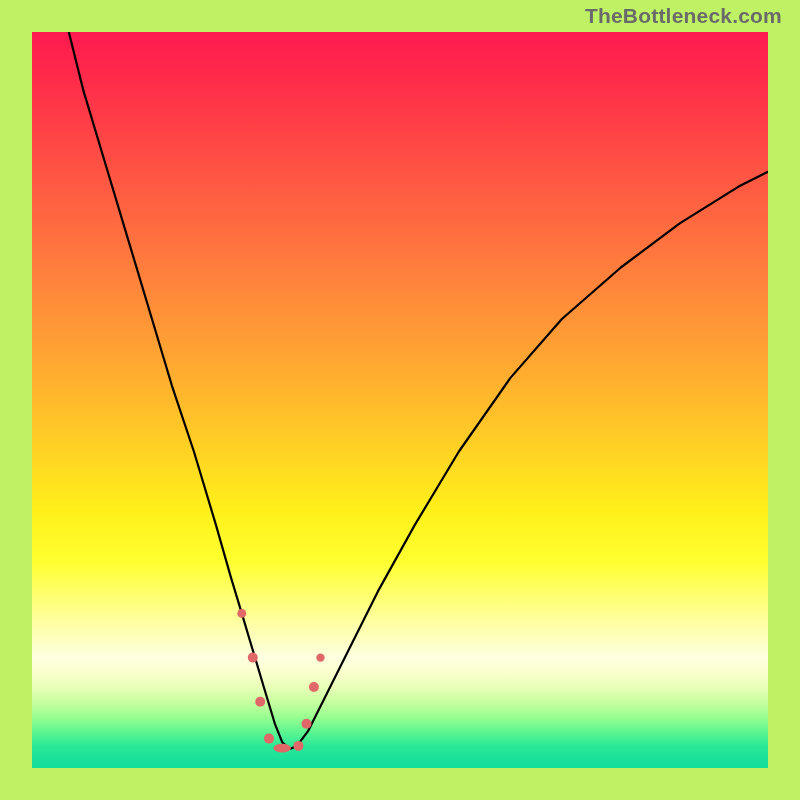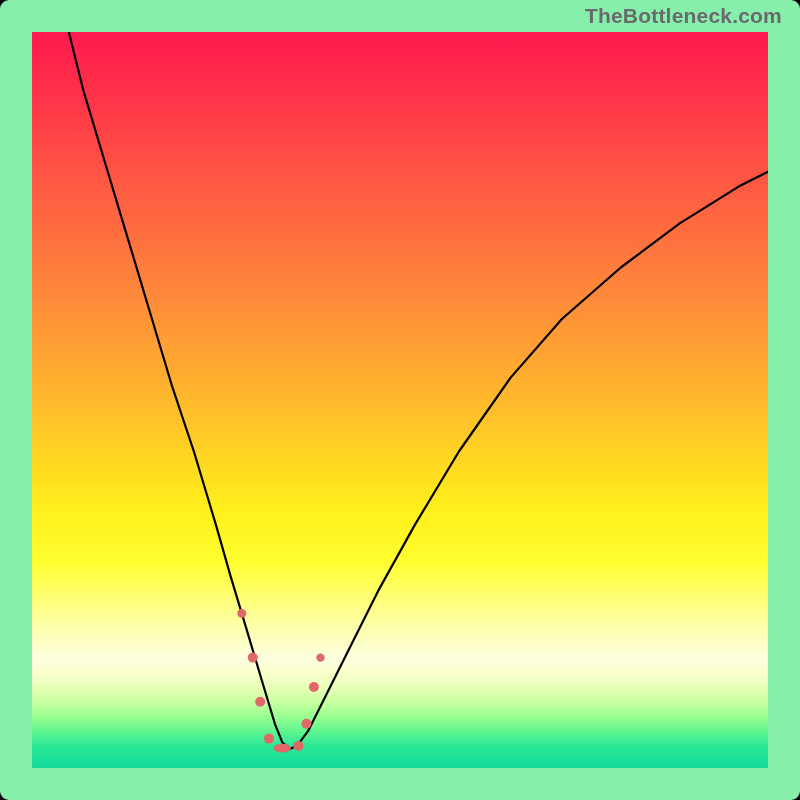--- a/index.html
+++ b/index.html
@@ -7,22 +7,21 @@
     padding: 0;
     width: 800px;
     height: 800px;
     background: #000;
     overflow: hidden;
     font-family: Arial, Helvetica, sans-serif;
   }
   .frame {
     position: absolute;
     inset: 0;
-    background: #86efac;
-    border-radius: 9px;
+    background: #bef264;
   }
   .plot {
     position: absolute;
     left: 32px;
     top: 32px;
     width: 736px;
     height: 736px;
     overflow: hidden;
   }
   .gradient {

